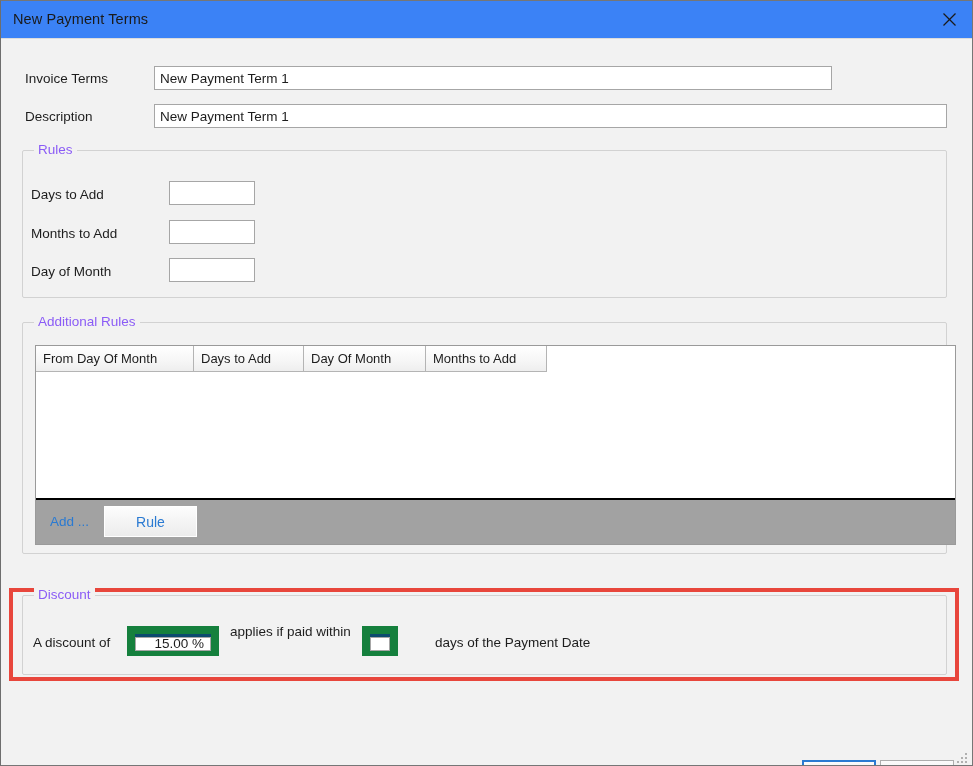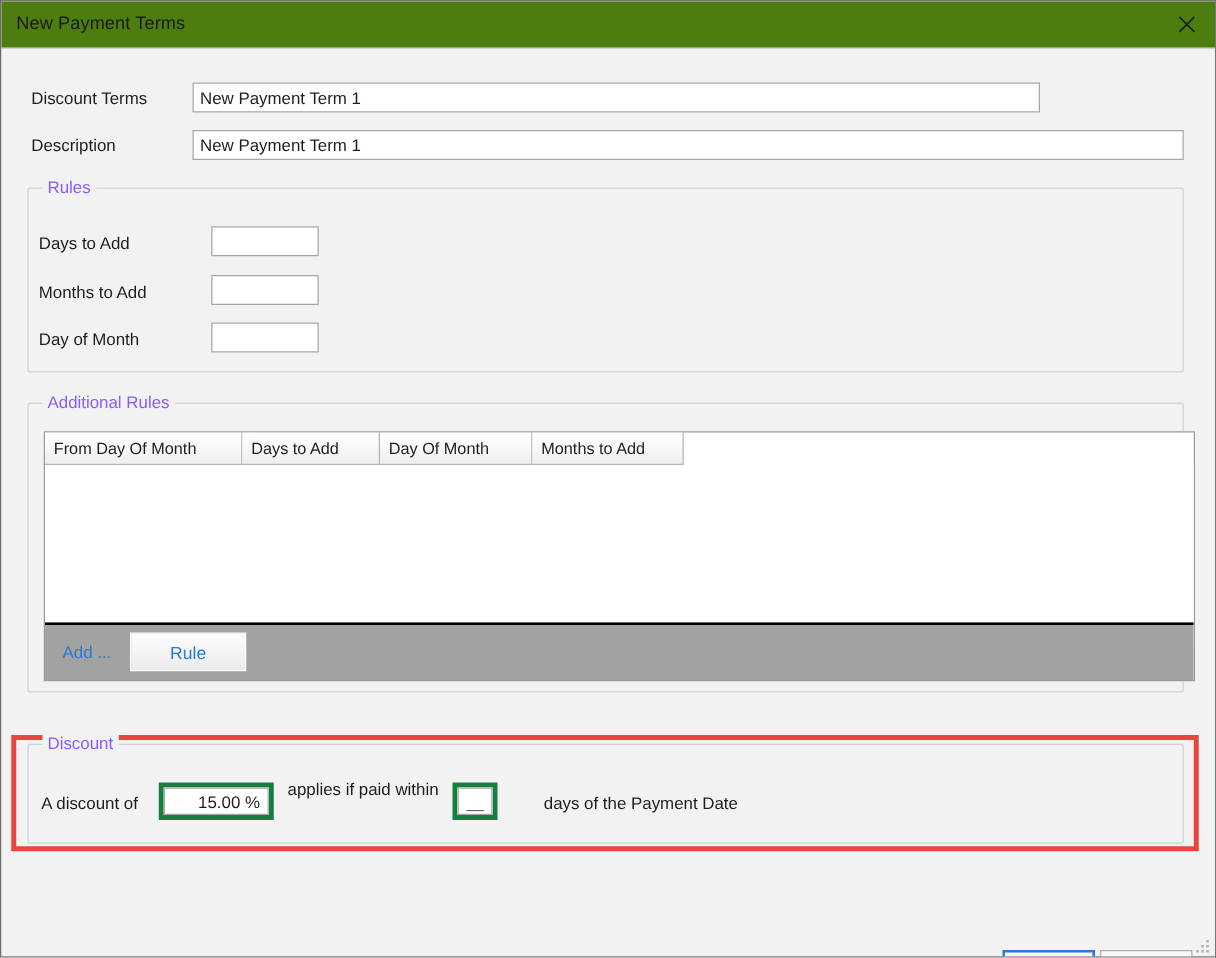--- a/index.html
+++ b/index.html
@@ -20,21 +20,21 @@
     border: 1px solid #767676;
     border-left-color: #6e6e6e;
     overflow: hidden;
   }
 
   
   #titlebar {
     position: absolute;
     left: 0; top: 0;
     width: 971px; height: 38px;
-    background: #4d7c0f;
+    background: #3b82f6;
     border-bottom: 1px solid #dcdcdc;
   }
   #title-text {
     position: absolute;
     left: 12px; top: 10px;
     font-size: 14.5px;
     color: #1a1a1a;
     letter-spacing: .1px;
     white-space: nowrap;
   }
@@ -174,21 +174,21 @@
   
   #discount-highlight {
     position: absolute;
     left: 7px; top: 549px;
     width: 950px; height: 93px;
     border: 4px solid #e8463c;
     background: transparent;
   }
   .red-field-wrap {
     position: absolute;
-    border: 4px solid #15803d;
+    border: 8px solid #15803d;
     background: #0c4a6e;
   }
   .red-field-wrap input {
     width: 100%; height: 100%;
     border: 1px solid #a6a6a6;
     background: #ffffff;
     font-family: "Liberation Sans", sans-serif;
     font-size: 13.5px;
     color: #1d1d1d;
     text-align: right;
@@ -234,21 +234,21 @@
     <div id="close-button">
       <svg width="15" height="15" viewBox="0 0 15 15">
         <line x1="1.5" y1="1.5" x2="13.5" y2="13.5" stroke="#1a1a1a" stroke-width="1.2"></line>
         <line x1="13.5" y1="1.5" x2="1.5" y2="13.5" stroke="#1a1a1a" stroke-width="1.2"></line>
       </svg>
     </div>
   </div>
 
   <div id="dialog-body">
 
-    <div class="lbl" style="left:23px; top:32px;">Discount Terms</div>
+    <div class="lbl" style="left:23px; top:32px;">Invoice Terms</div>
     <input class="txt" style="left: 152px; top: 27px; width: 678px; height: 24px;" value="New Payment Term 1">
 
     <div id="error-icon">
       <svg width="17" height="17" viewBox="0 0 17 17">
         <defs>
           <radialGradient id="errgrad" cx="38%" cy="28%" r="82%">
             <stop offset="0%" stop-color="#f07a50"></stop>
             <stop offset="48%" stop-color="#e2542a"></stop>
             <stop offset="100%" stop-color="#b5321a"></stop>
           </radialGradient>

